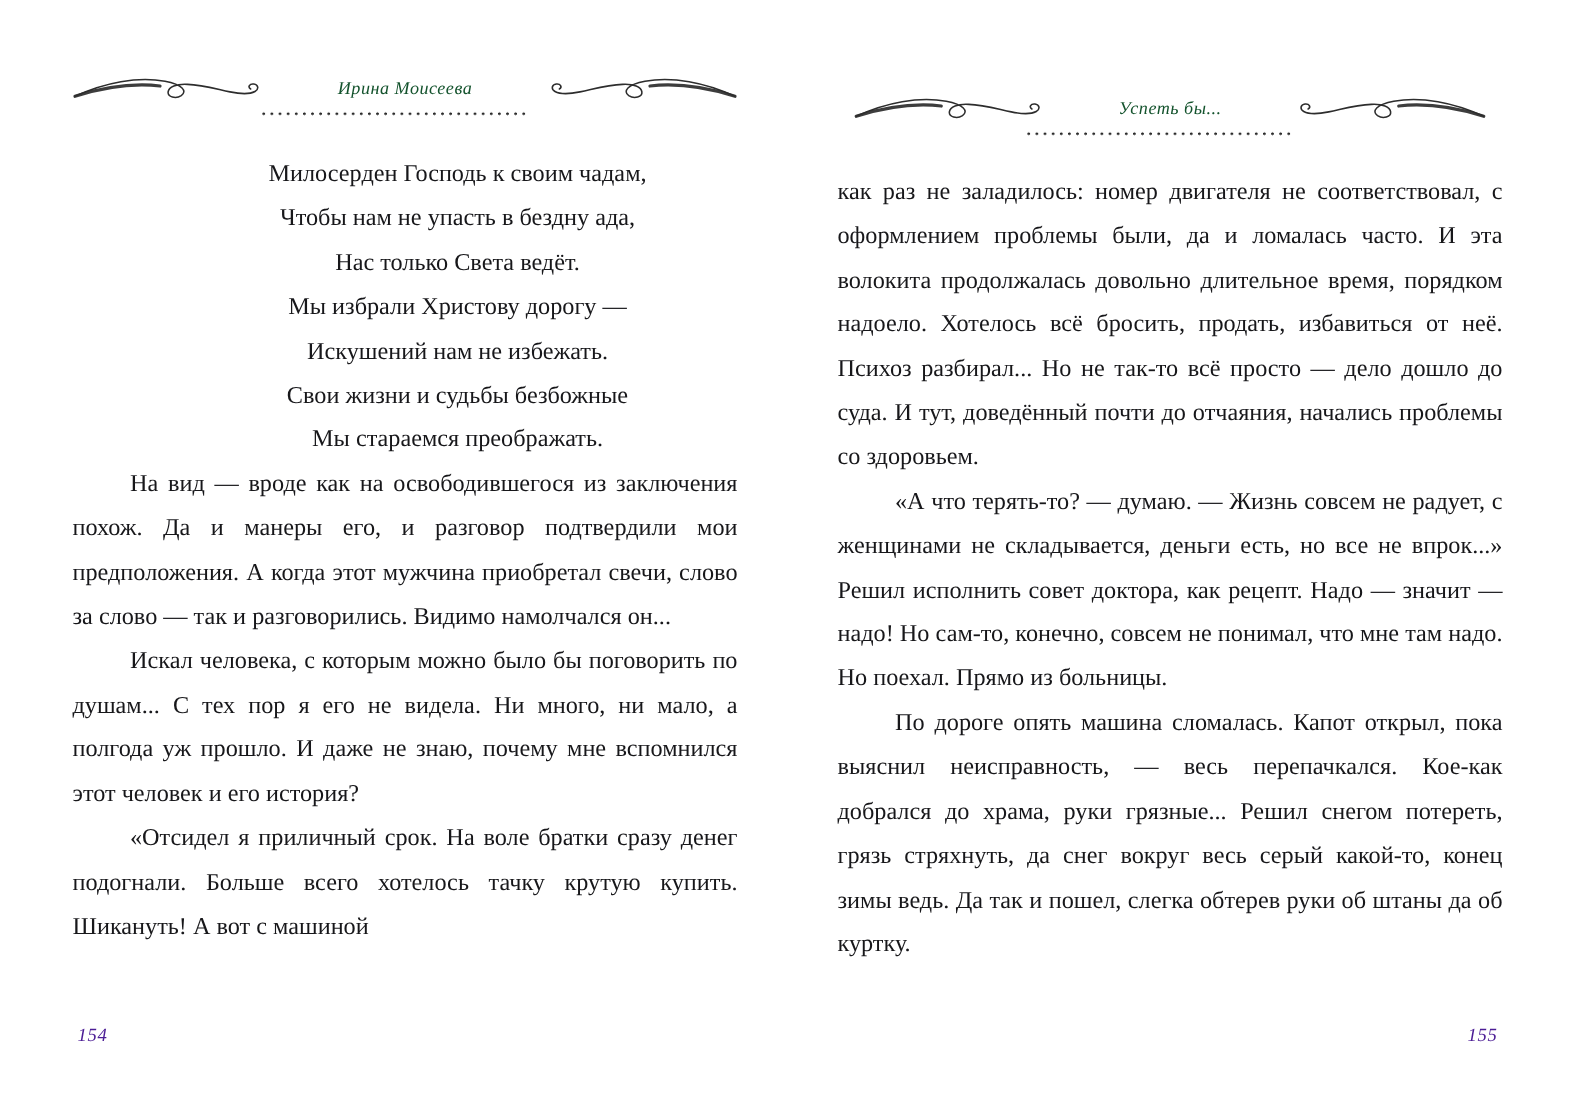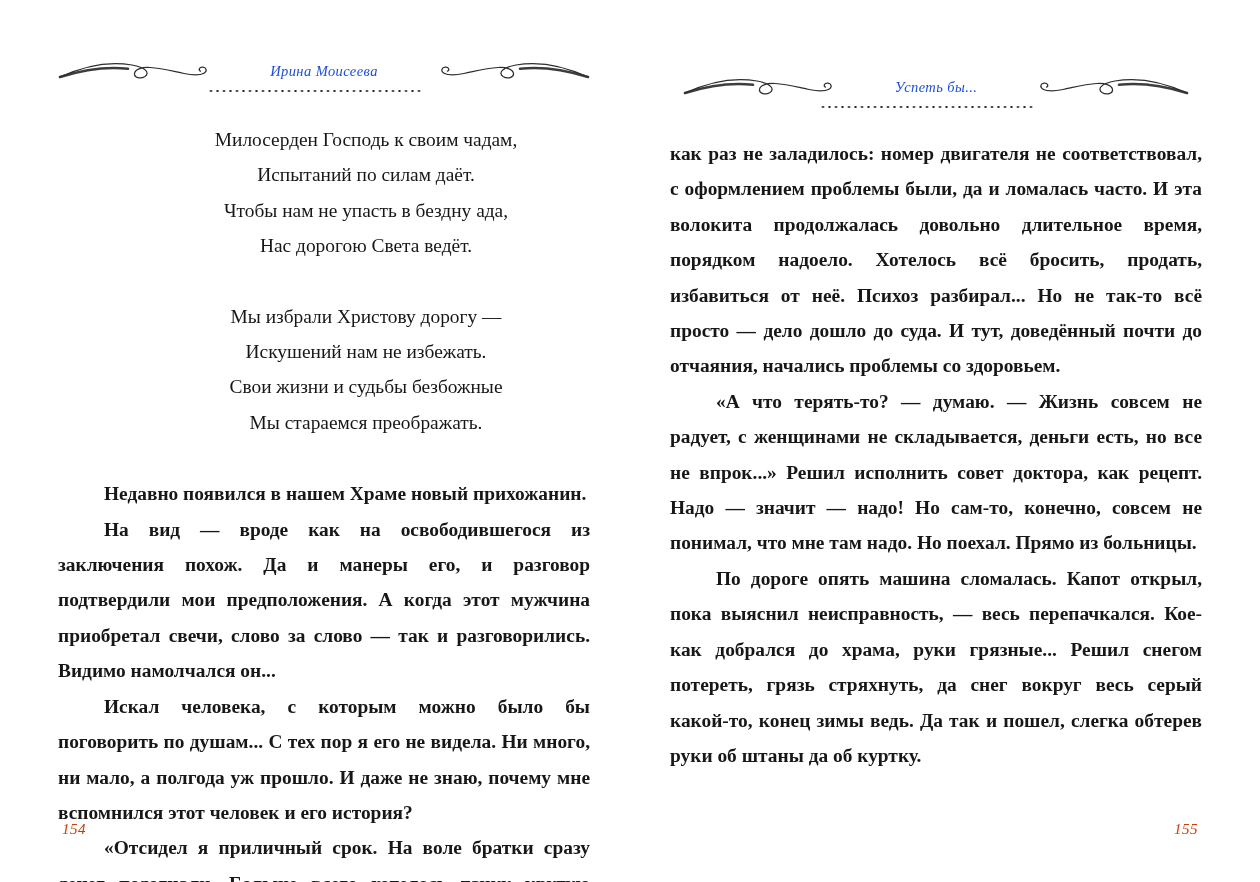--- a/index.html
+++ b/index.html
@@ -52,21 +52,21 @@
   }
   .orn svg { display: block; width: 196px; height: 30px; }
   .orn-right svg { transform: scaleX(-1); }
 
   .runhead-title {
     flex: 0 0 auto;
     font-family: "Liberation Serif", "DejaVu Serif", serif;
     font-style: italic;
     font-size: 14.5px;
     letter-spacing: 0.4px;
-    color: #1d4ed8;
+    color: #14532d;
     white-space: nowrap;
     padding: 0 16px;
     text-align: center;
   }
 
   .dotline {
     margin: 2px auto 0 auto;
     height: 6px;
     width: 218px;
     background-image: radial-gradient(circle, #2b2b2b 0.9px, rgba(0,0,0,0) 1.3px);
@@ -83,45 +83,44 @@
     font-size: 19.4px;
     line-height: 35.4px;
     color: #17171a;
     -webkit-font-smoothing: antialiased;
   }
 
   .poem {
     margin: 0 0 0 84px;
   }
   .poem .stanza { margin: 0 0 0 0; }
-  .poem .stanza + .stanza { margin-top: 35px; }
+  .poem .stanza + .stanza { }
   .poem .vline {
     white-space: nowrap;
     text-align: center;
   }
 
   p.para {
     margin: 0;
     text-align: justify;
     text-indent: 46px;
     hyphens: manual;
-    font-weight: bold;
   }
   p.para.first-after-poem { margin-top: 36px; }
 
   .page-right .textblock { margin-top: 4px; }
   p.para.noindent { text-indent: 0; }
 
   
   .folio {
     position: absolute;
     bottom: 44px;
     font-style: italic;
     font-size: 15px;
-    color: #c2410c;
+    color: #4c1d95;
     letter-spacing: 0.5px;
   }
   .folio-left  { left: 62px; }
   .folio-right { right: 62px; }
 </style>
 </head>
 <body>
 
 <div class="spread">
 
@@ -149,33 +148,31 @@
         </span>
       </div>
       <div class="dotline dotline-left"></div>
     </div>
 
     <div class="textblock">
 
       <div class="poem">
         <div class="stanza">
           <div class="vline">Милосерден Господь к своим чадам,</div>
-          <div class="vline">Испытаний по силам даёт.</div>
           <div class="vline">Чтобы нам не упасть в бездну ада,</div>
-          <div class="vline">Нас дорогою Света ведёт.</div>
+          <div class="vline">Нас только Света ведёт.</div>
         </div>
         <div class="stanza">
           <div class="vline">Мы избрали Христову дорогу —</div>
           <div class="vline">Искушений нам не избежать.</div>
           <div class="vline">Свои жизни и судьбы безбожные</div>
           <div class="vline">Мы стараемся преображать.</div>
         </div>
       </div>
 
-      <p class="para first-after-poem">Недавно появился в нашем Храме новый прихожанин.</p>
       <p class="para">На вид — вроде как на освободившегося из заключения похож. Да и манеры его, и разговор подтвердили мои предположения. А когда этот мужчина приобретал свечи, слово за слово — так и разговорились. Видимо намолчался он...</p>
       <p class="para">Искал человека, с которым можно было бы поговорить по душам... С тех пор я его не видела. Ни много, ни мало, а полгода уж прошло. И даже не знаю, почему мне вспомнился этот человек и его история?</p>
       <p class="para">«Отсидел я приличный срок. На воле братки сразу денег подогнали. Больше всего хотелось тачку крутую купить. Шикануть! А вот с машиной</p>
     </div>
 
     <div class="folio folio-left">154</div>
   </div>
 
   <div class="page page-right">
 

